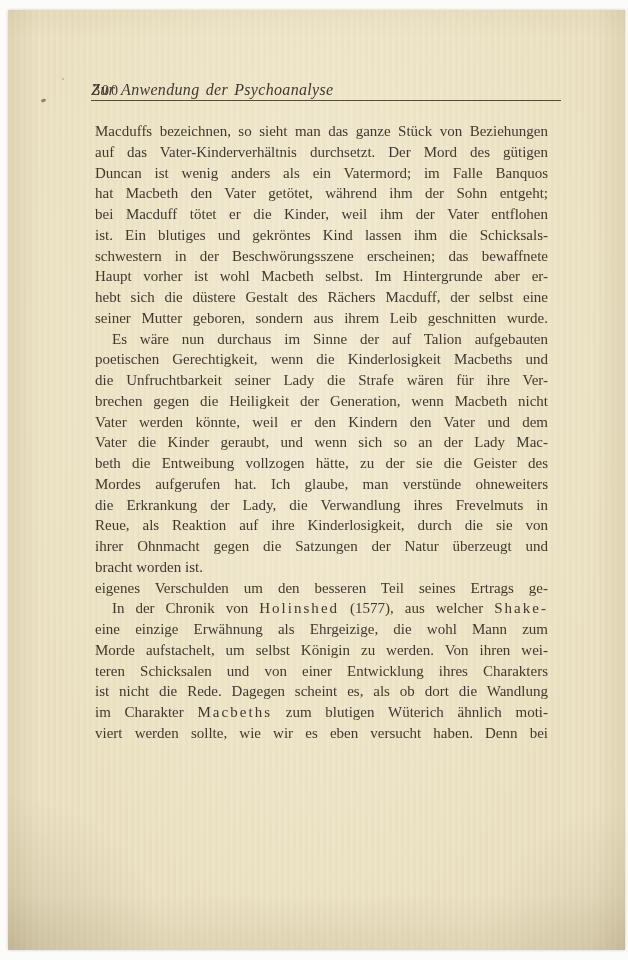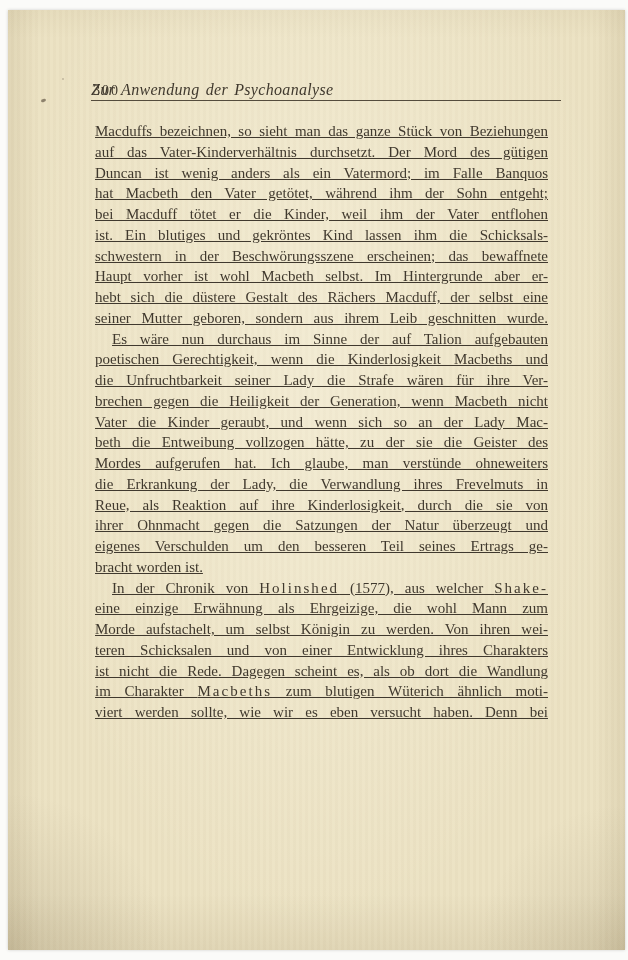--- a/index.html
+++ b/index.html
@@ -61,21 +61,20 @@
     height: 0;
     border-top: 1.2px solid #544c3d;
   }
   .body-text {
     position: absolute;
     left: 87px;
     top: 111px;
     width: 453px;
     font-size: 15px;
     line-height: 20.75px;
-    text-decoration: underline;
   }
   .line {
     text-align: justify;
     text-align-last: justify;
     height: 20.75px;
     overflow: visible;
   }
   .line.short { text-align-last: left; }
   .line.indent { text-indent: 17px; }
   .sperr { letter-spacing: 0.135em; }
@@ -108,28 +107,29 @@
       <div class="line"><span>bei Macduff tötet er die Kinder, weil ihm der Vater entflohen</span></div>
       <div class="line"><span>ist. Ein blutiges und gekröntes Kind lassen ihm die Schicksals-</span></div>
       <div class="line"><span>schwestern in der Beschwörungsszene erscheinen; das bewaffnete</span></div>
       <div class="line"><span>Haupt vorher ist wohl Macbeth selbst. Im Hintergrunde aber er-</span></div>
       <div class="line"><span>hebt sich die düstere Gestalt des Rächers Macduff, der selbst eine</span></div>
       <div class="line"><span>seiner Mutter geboren, sondern aus ihrem Leib geschnitten wurde.</span></div>
       <div class="line indent"><span>Es wäre nun durchaus im Sinne der auf Talion aufgebauten</span></div>
       <div class="line"><span>poetischen Gerechtigkeit, wenn die Kinderlosigkeit Macbeths und</span></div>
       <div class="line"><span>die Unfruchtbarkeit seiner Lady die Strafe wären für ihre Ver-</span></div>
       <div class="line"><span>brechen gegen die Heiligkeit der Generation, wenn Macbeth nicht</span></div>
+      <div class="line"><span>Vater werden könnte, weil er den Kindern den Vater und dem</span></div>
       <div class="line"><span>Vater die Kinder geraubt, und wenn sich so an der Lady Mac-</span></div>
       <div class="line"><span>beth die Entweibung vollzogen hätte, zu der sie die Geister des</span></div>
       <div class="line"><span>Mordes aufgerufen hat. Ich glaube, man verstünde ohneweiters</span></div>
       <div class="line"><span>die Erkrankung der Lady, die Verwandlung ihres Frevelmuts in</span></div>
       <div class="line"><span>Reue, als Reaktion auf ihre Kinderlosigkeit, durch die sie von</span></div>
       <div class="line"><span>ihrer Ohnmacht gegen die Satzungen der Natur überzeugt und</span></div>
+      <div class="line short"><span>bracht worden ist.</span></div>
       <div class="line"><span>eigenes Verschulden um den besseren Teil seines Ertrags ge-</span></div>
-      <div class="line short"><span>bracht worden ist.</span></div>
       <div class="line indent"><span>In der Chronik von </span><span class="sperr">Holinshed</span><span> (1577), aus welcher </span><span class="sperr">Shake-</span></div>
       <div class="line"><span>eine einzige Erwähnung als Ehrgeizige, die wohl Mann zum</span></div>
       <div class="line"><span>Morde aufstachelt, um selbst Königin zu werden. Von ihren wei-</span></div>
       <div class="line"><span>teren Schicksalen und von einer Entwicklung ihres Charakters</span></div>
       <div class="line"><span>ist nicht die Rede. Dagegen scheint es, als ob dort die Wandlung</span></div>
       <div class="line"><span>im Charakter </span><span class="sperr">Macbeths</span><span> zum blutigen Wüterich ähnlich moti-</span></div>
       <div class="line"><span>viert werden sollte, wie wir es eben versucht haben. Denn bei</span></div>
     </div>
 
   <div class="ink-speck speck-a"></div>

